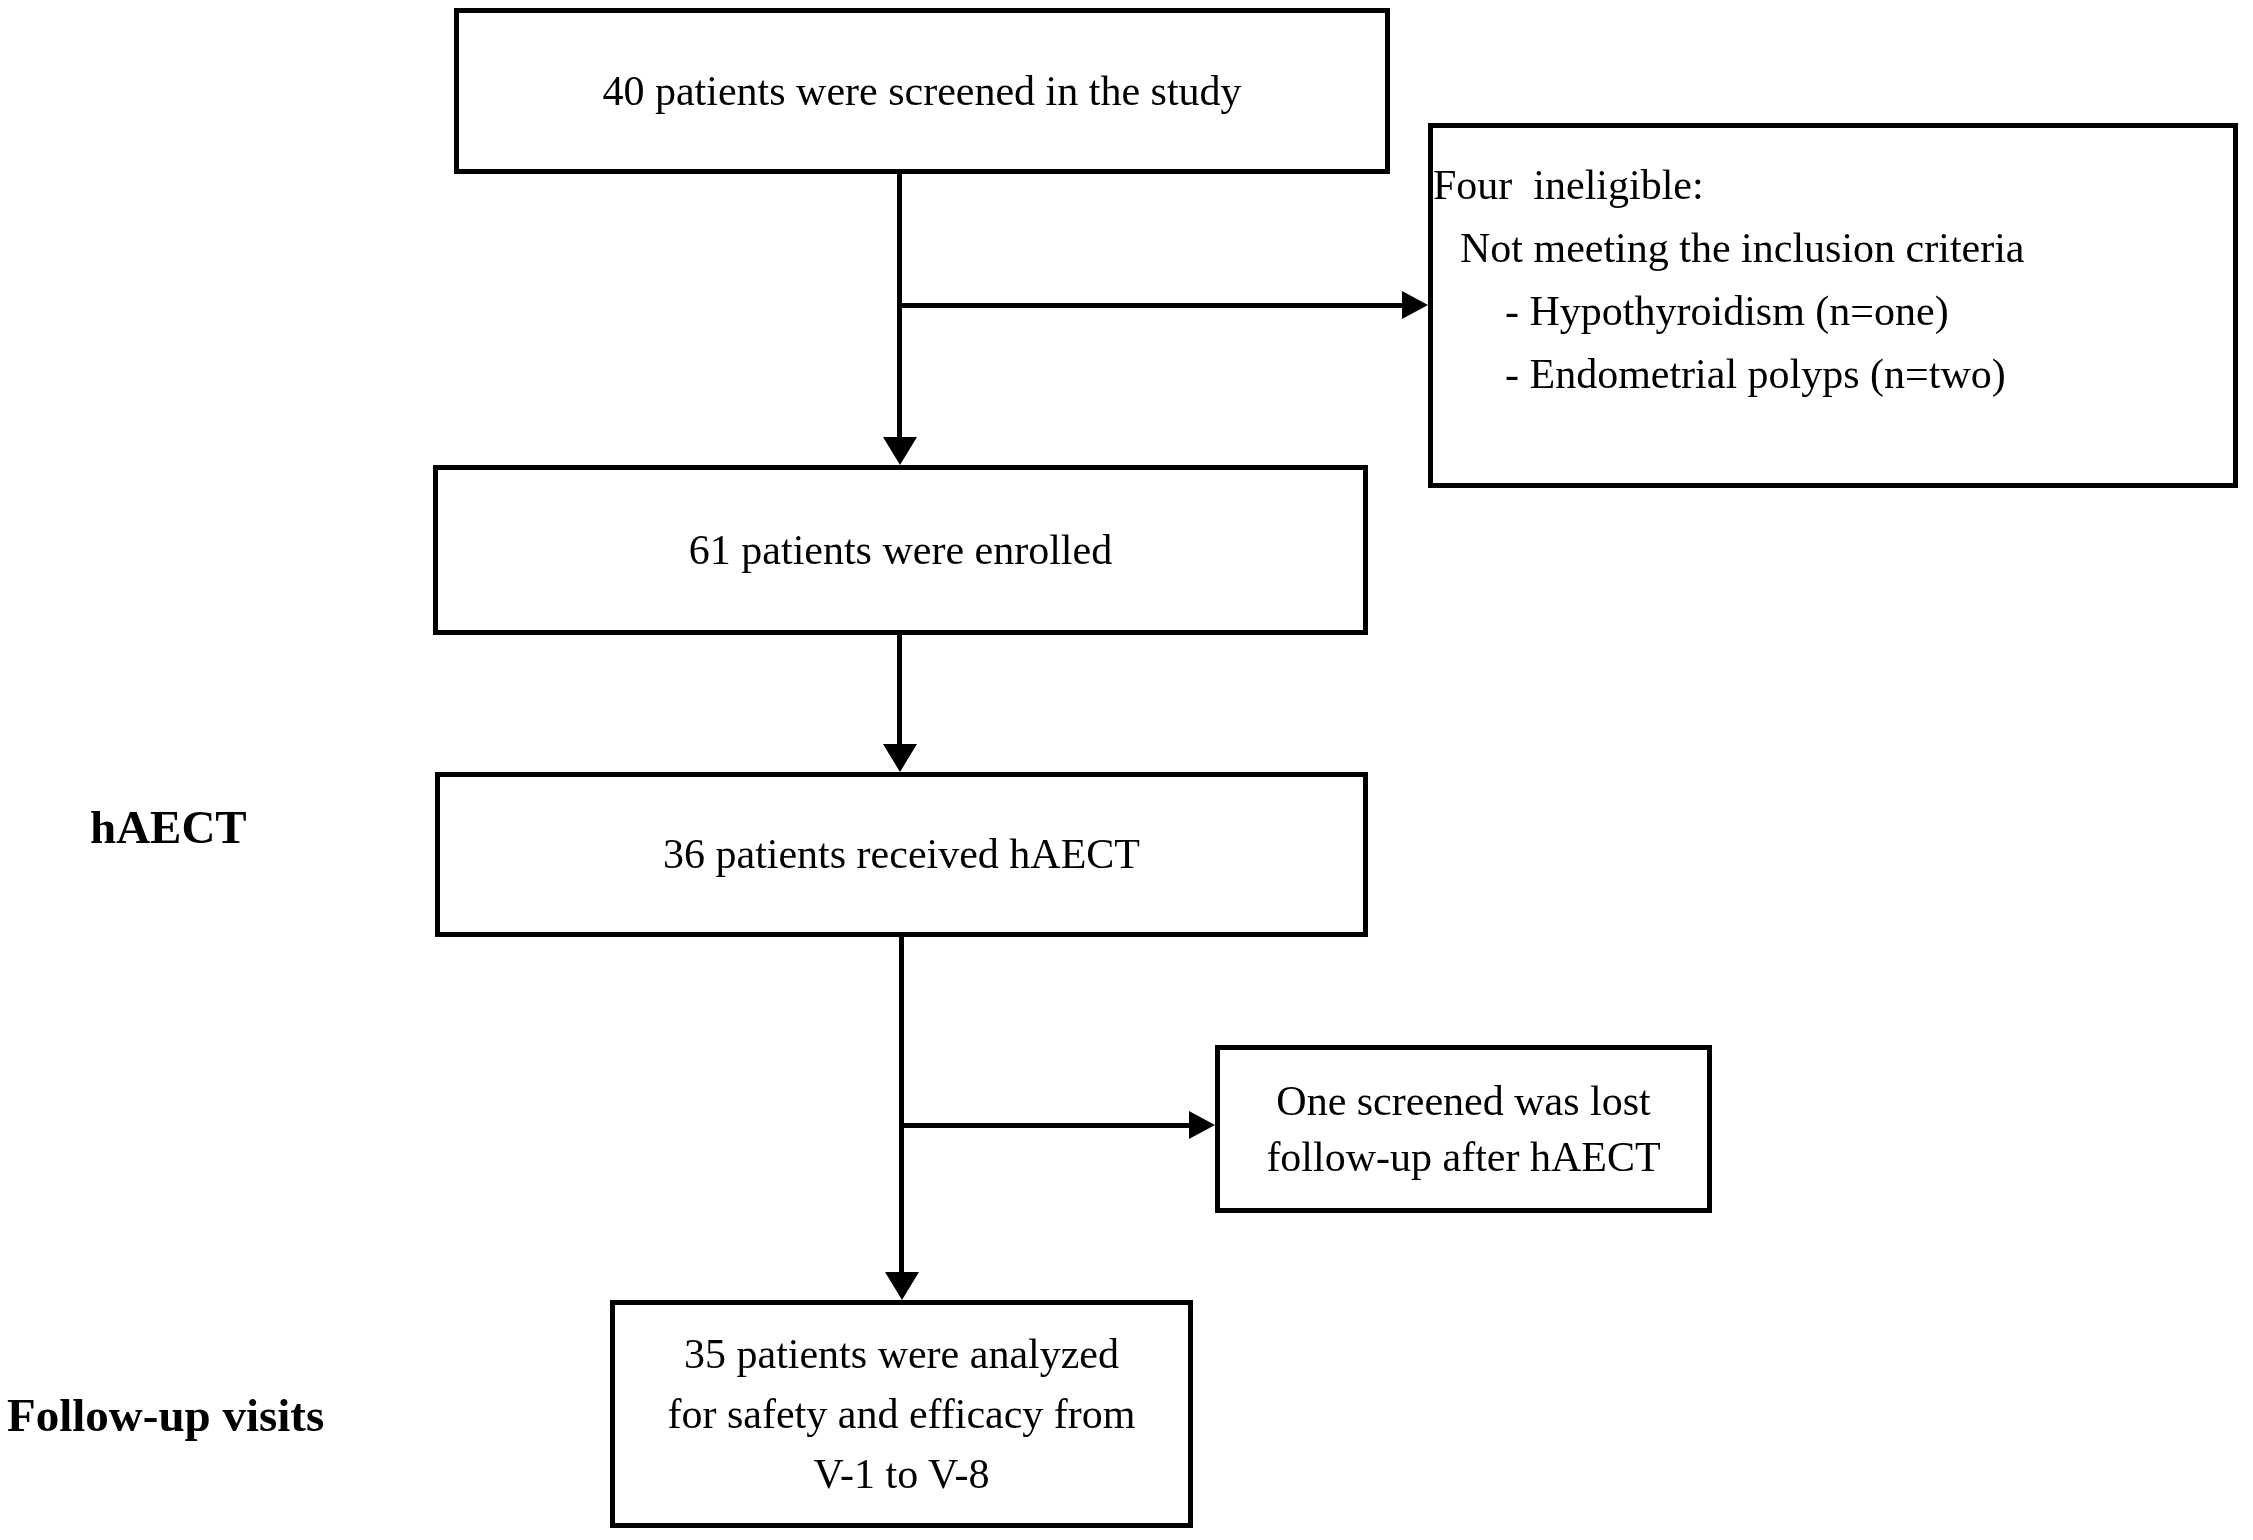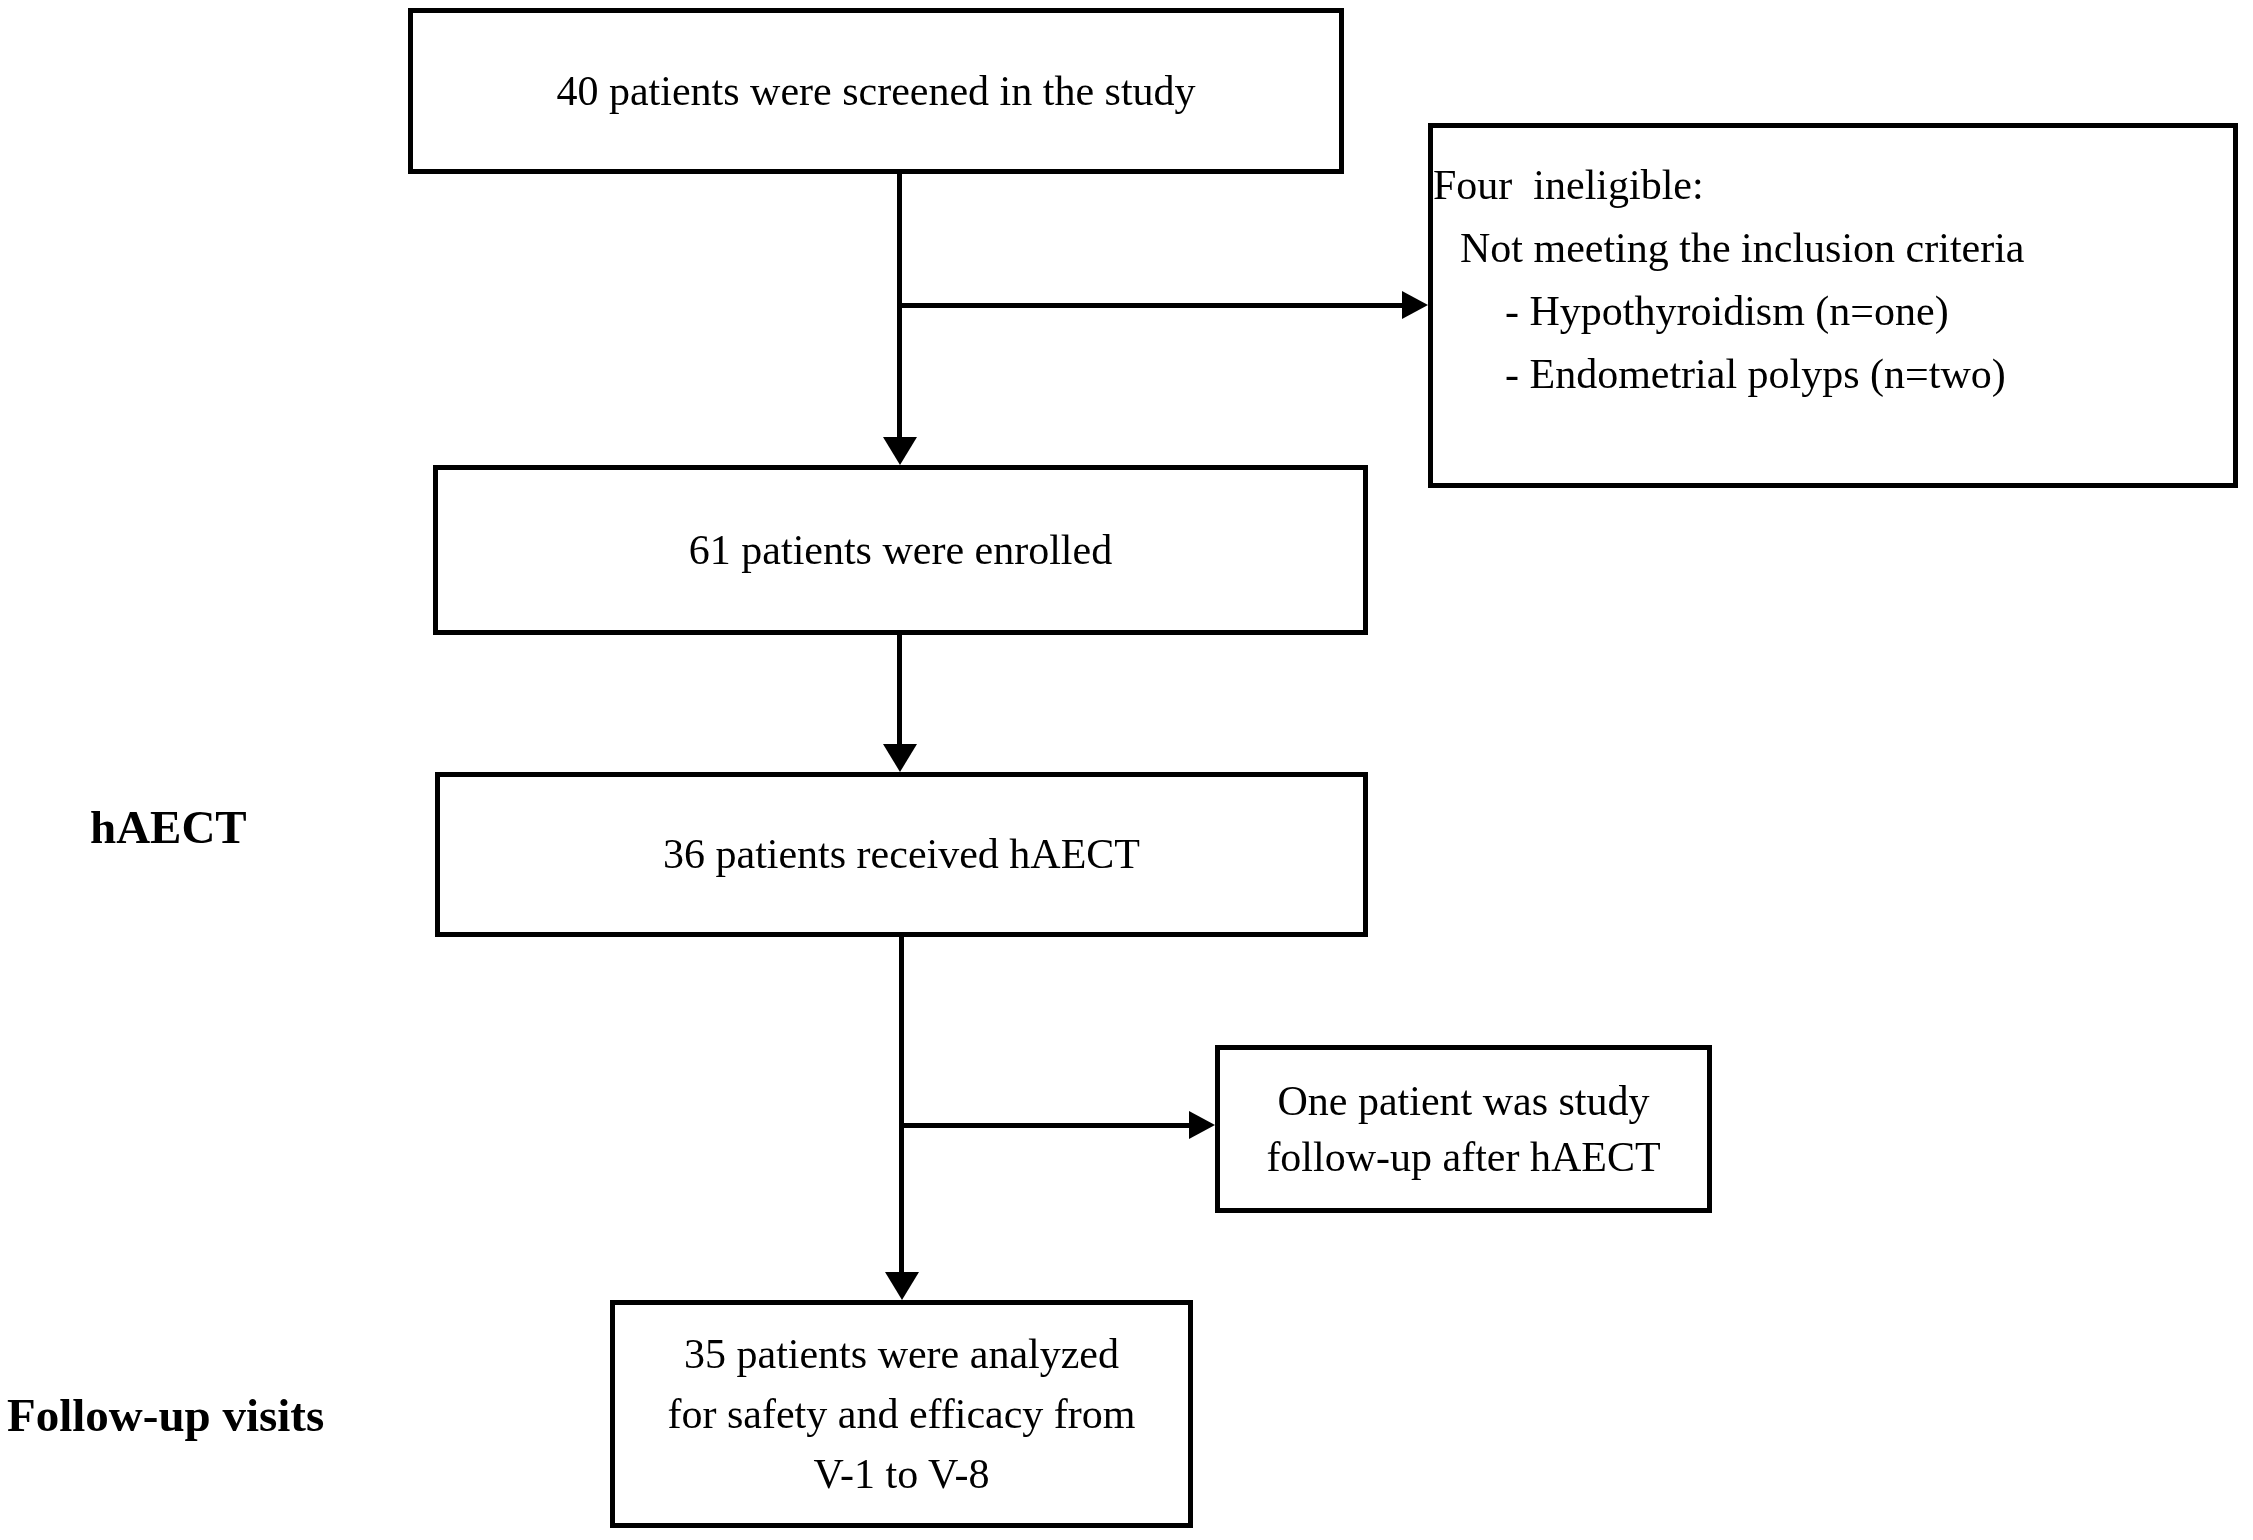--- a/index.html
+++ b/index.html
@@ -68,42 +68,42 @@
     border-top: 14px solid transparent;
     border-bottom: 14px solid transparent;
     border-left: 26px solid #000000;
   }
 </style>
 </head>
 <body>
 
 <div class="canvas">
 
-  <div class="box centered" style="left:408px; top:8px; width:936px; height:166px;">
+  <div class="box centered" style="left:454px; top:8px; width:936px; height:166px;">
     <span class="line">40 patients were screened in the study</span>
   </div>
 
   <div class="box box-ineligible" style="left:1428px; top:123px; width:810px; height:365px;">
     <div class="line">Four  ineligible:</div>
     <div class="line indent-1">Not meeting the inclusion criteria</div>
     <div class="line indent-2">- Hypothyroidism (n=one)</div>
     <div class="line indent-2">- Endometrial polyps (n=two)</div>
   </div>
 
   <div class="box centered" style="left:433px; top:465px; width:935px; height:170px;">
     <span class="line">61 patients were enrolled</span>
   </div>
 
   <div class="box centered" style="left:435px; top:772px; width:933px; height:165px;">
     <span class="line">36 patients received hAECT</span>
   </div>
 
   <div class="box centered" style="left:1215px; top:1045px; width:497px; height:168px;">
     <div class="lost-lines">
-      <div class="line">One patient was study</div>
+      <div class="line">One screened was lost</div>
       <div class="line">follow-up after hAECT</div>
     </div>
   </div>
 
   <div class="box centered" style="left:610px; top:1300px; width:583px; height:228px;">
     <div class="analyzed-lines">
       <div class="line">35 patients were analyzed</div>
       <div class="line">for safety and efficacy from</div>
       <div class="line">V-1 to V-8</div>
     </div>

